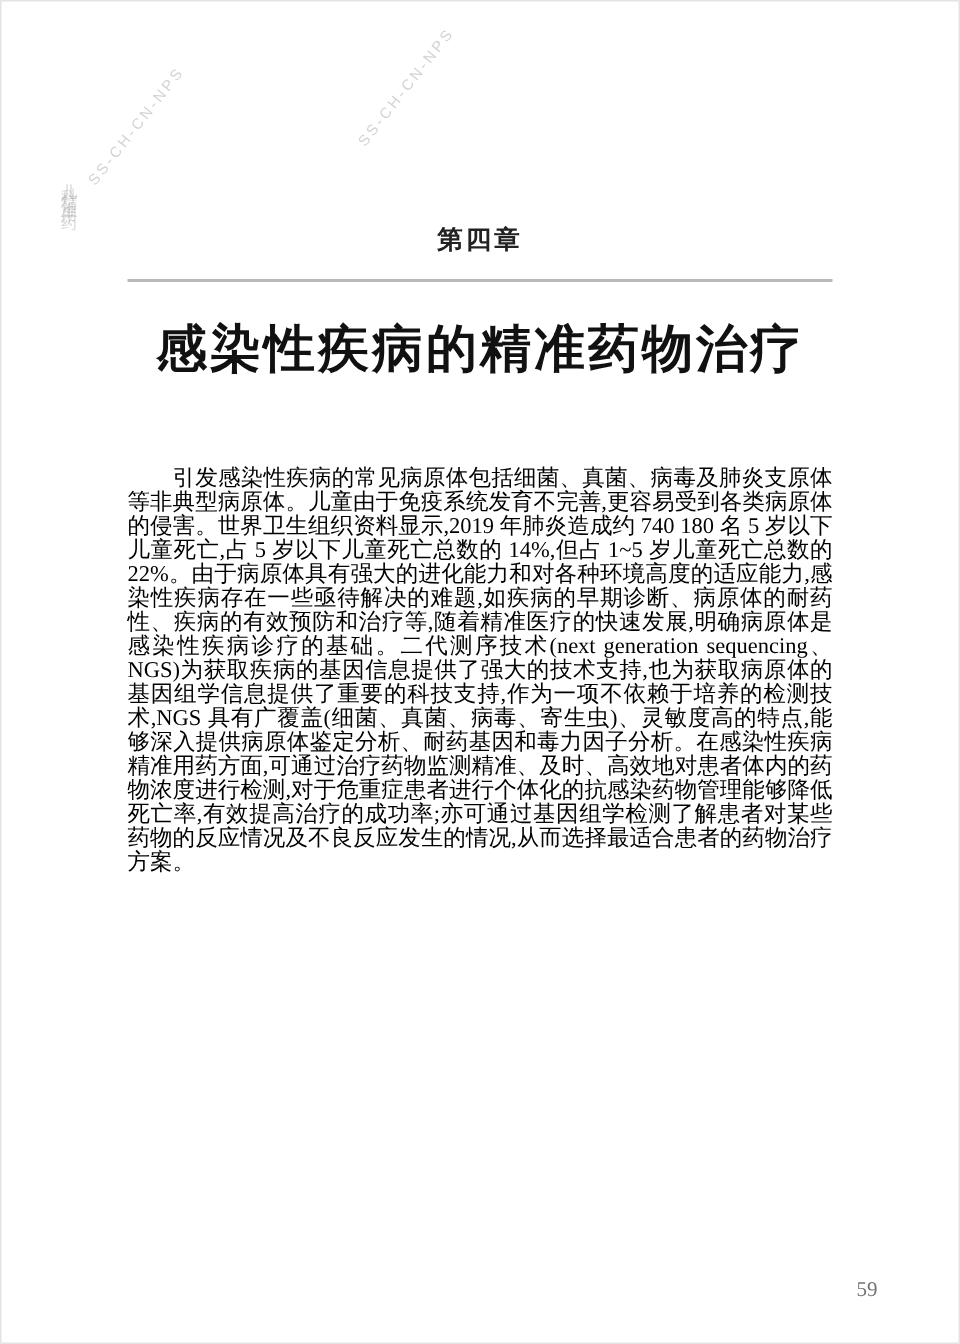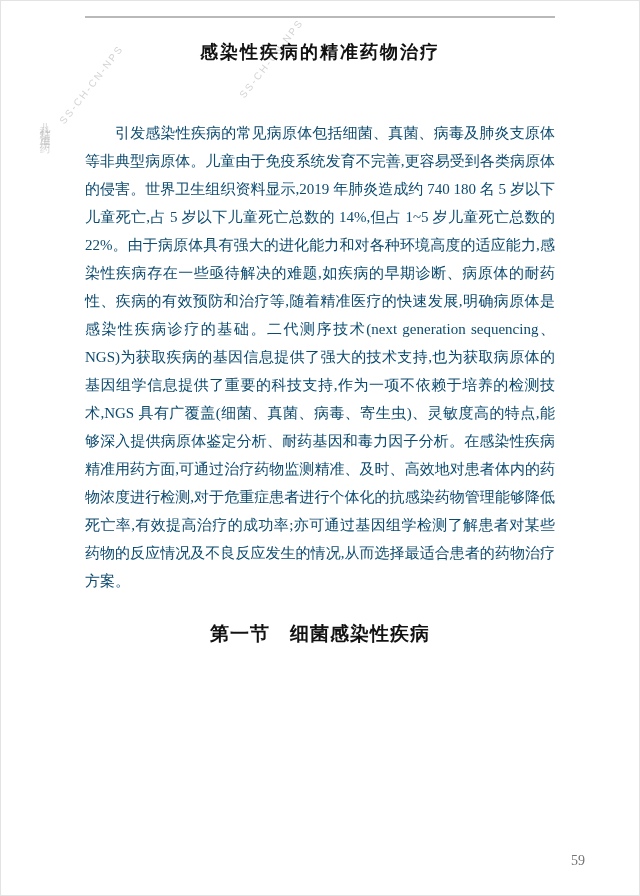--- a/index.html
+++ b/index.html
@@ -58,35 +58,35 @@
   }
   .rule {
     margin-top: 15px;
     border: 0;
     border-top: 2px solid #b9b9b9;
     height: 0;
   }
   .title {
     margin: 22px 0 0 0;
     text-align: center;
-    font-size: 18px;
+    font-size: 34px;
     font-weight: bold;
     letter-spacing: 2px;
     color: #111;
   }
   .body {
     margin-top: 55px;
   }
   .body p, .section-body p {
     margin: 0;
     font-size: 15px;
-    line-height: 28px;
+    line-height: 16px;
     text-align: justify;
     text-indent: 2em;
-    color: #0c4a6e;
+    color: #000000;
   }
   .section-heading {
     margin: 26px 0 24px 0;
     text-align: center;
     font-size: 19px;
     font-weight: bold;
     letter-spacing: 1px;
     color: #111;
   }
   .pageno {
@@ -101,27 +101,27 @@
 <body>
 
 <div class="page">
 
   <div class="wm wm1">SS-CH-CN-NPS</div>
   <div class="wm wm2">SS-CH-CN-NPS</div>
   <div class="wm-v">儿科精准用药</div>
 
   <div class="content">
 
+    <div class="chapter-label">第四章</div>
     <hr class="rule">
 
     <h1 class="title">感染性疾病的精准药物治疗</h1>
 
     <div class="body">
       <p>引发感染性疾病的常见病原体包括细菌、真菌、病毒及肺炎支原体等非典型病原体。儿童由于免疫系统发育不完善,更容易受到各类病原体的侵害。世界卫生组织资料显示,2019 年肺炎造成约 740 180 名 5 岁以下儿童死亡,占 5 岁以下儿童死亡总数的 14%,但占 1~5 岁儿童死亡总数的 22%。由于病原体具有强大的进化能力和对各种环境高度的适应能力,感染性疾病存在一些亟待解决的难题,如疾病的早期诊断、病原体的耐药性、疾病的有效预防和治疗等,随着精准医疗的快速发展,明确病原体是感染性疾病诊疗的基础。二代测序技术(next generation sequencing、NGS)为获取疾病的基因信息提供了强大的技术支持,也为获取病原体的基因组学信息提供了重要的科技支持,作为一项不依赖于培养的检测技术,NGS 具有广覆盖(细菌、真菌、病毒、寄生虫)、灵敏度高的特点,能够深入提供病原体鉴定分析、耐药基因和毒力因子分析。在感染性疾病精准用药方面,可通过治疗药物监测精准、及时、高效地对患者体内的药物浓度进行检测,对于危重症患者进行个体化的抗感染药物管理能够降低死亡率,有效提高治疗的成功率;亦可通过基因组学检测了解患者对某些药物的反应情况及不良反应发生的情况,从而选择最适合患者的药物治疗方案。</p>
     </div>
 
-    <h2 class="section-heading">第一节　细菌感染性疾病</h2>
 
   </div>
 
   <div class="pageno">59</div>
 
 </div>
 
 </body></html>

